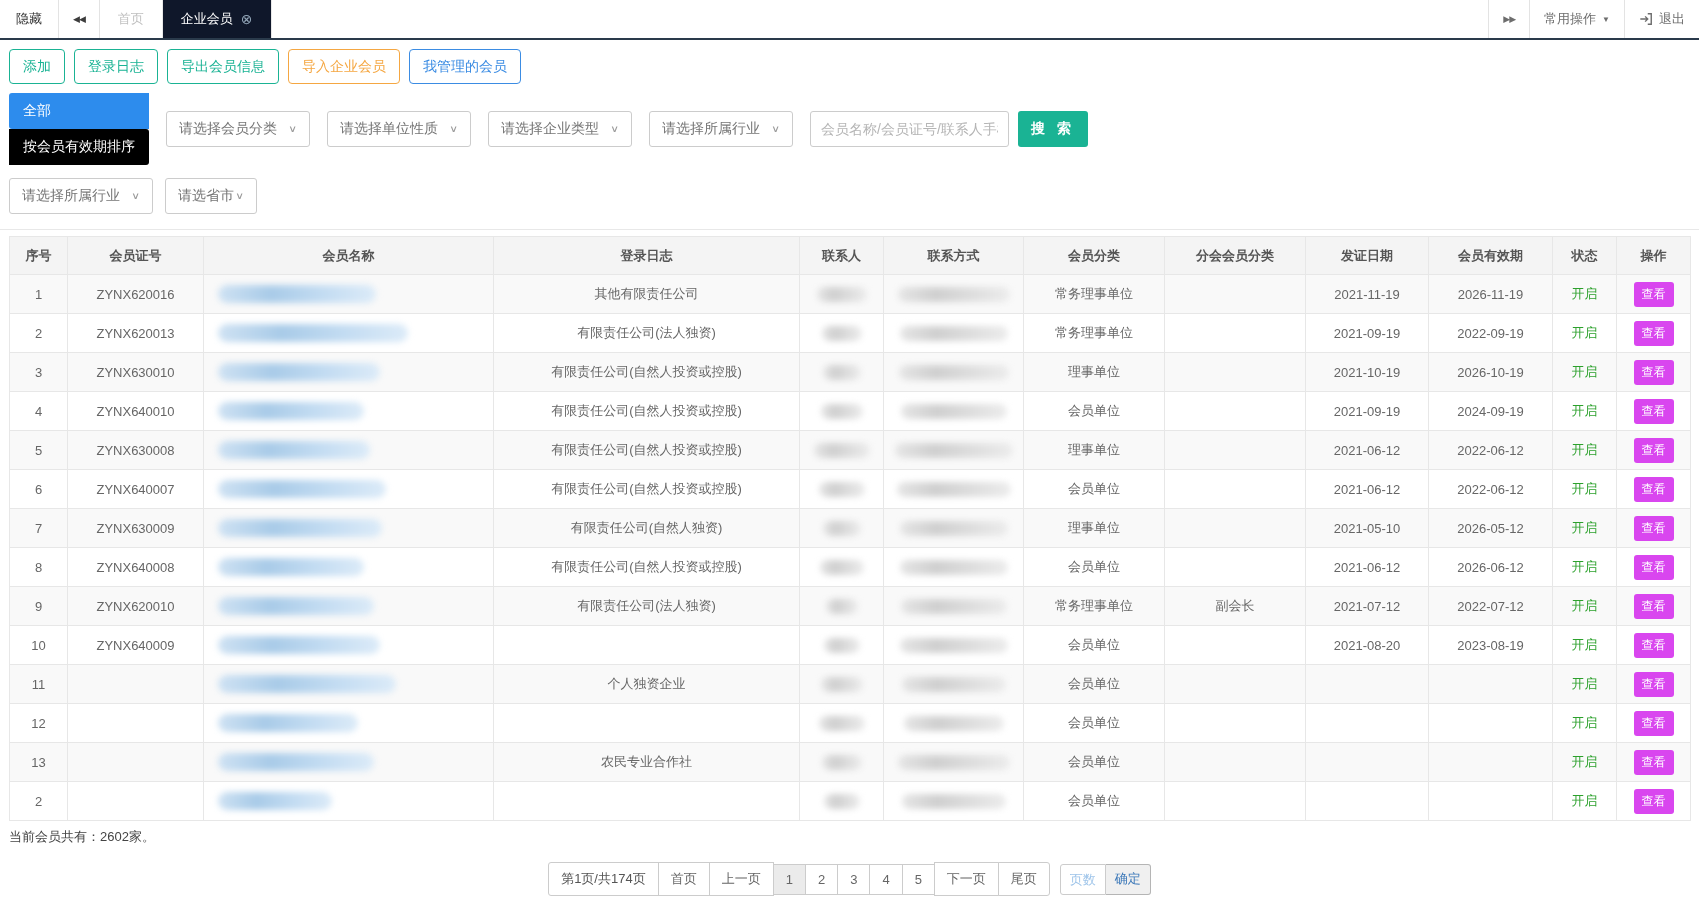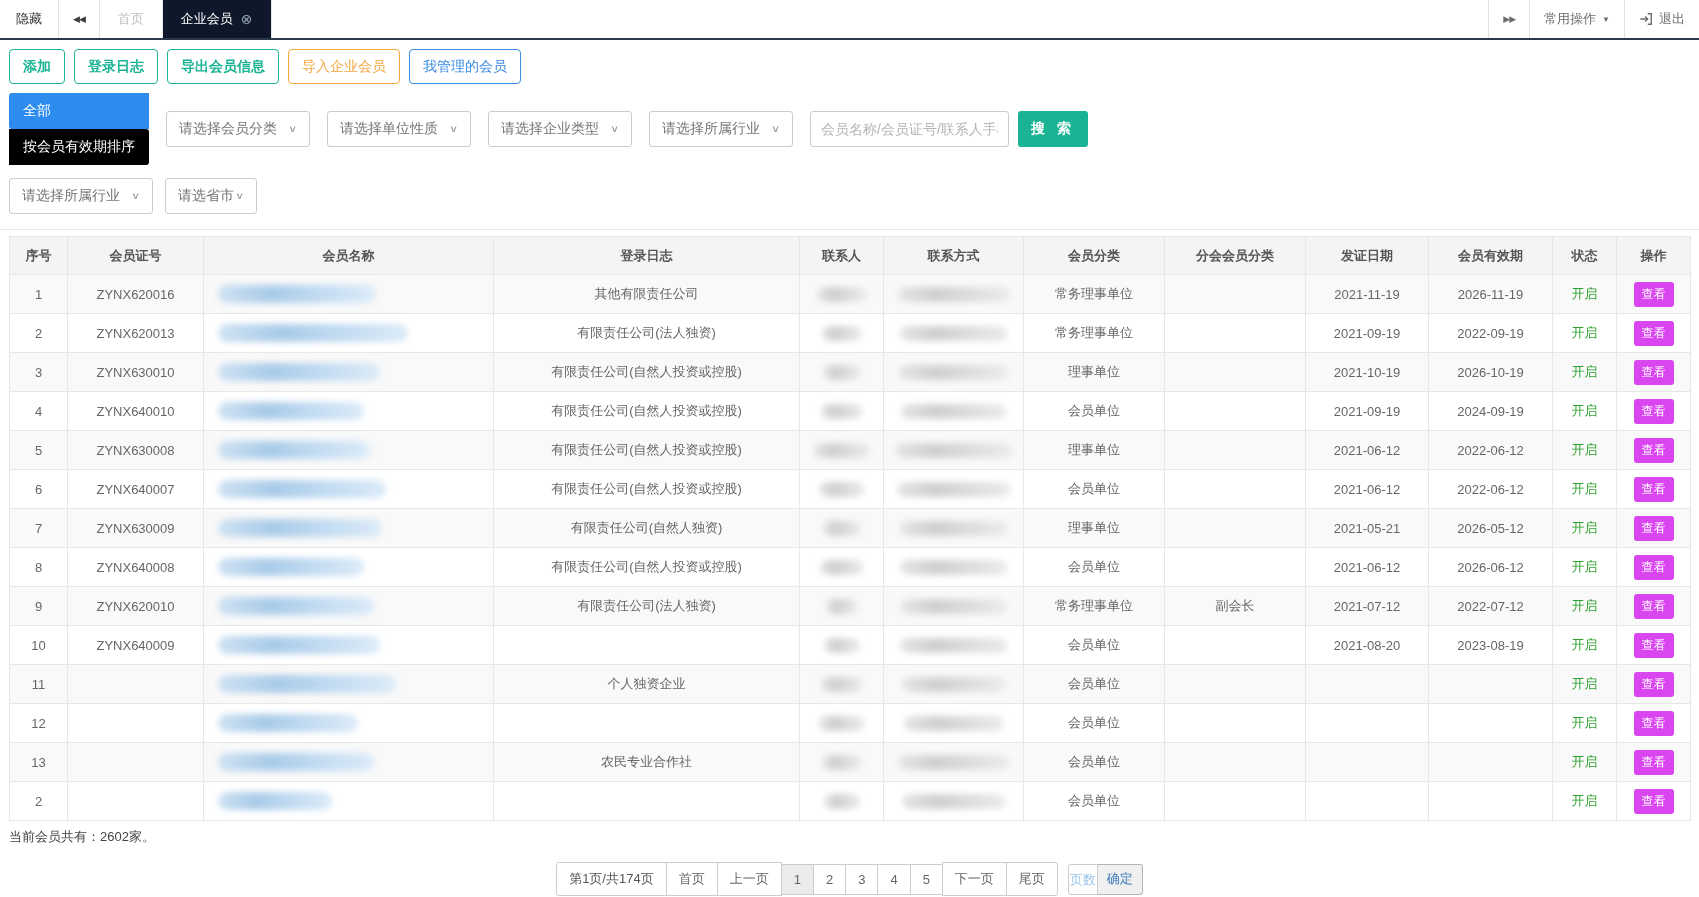--- a/index.html
+++ b/index.html
@@ -21,21 +21,21 @@
   .caret { font-size:8px; color:#6d6d6d; }
   .logout-svg { width:14px; height:14px; }
 
   
   .content { padding: 0 9px; }
 
   
   .toolbar { display:flex; gap:9px; margin-top:9px; }
   .obtn { background:#fff; border:1px solid; border-radius:4px; height:35px;
     padding:0 13px; font-size:14px; display:flex; align-items:center; cursor:pointer; }
-  .obtn.teal   { color:#1ab394; border-color:#1ab394;font-weight:bold; }
+  .obtn.teal   { color:#1ab394; border-color:#1ab394; }
   .obtn.orange { color:#f5a742; border-color:#f5a742; }
   .obtn.blue   { color:#3b8ce3; border-color:#3b8ce3; }
 
   
   .filter-row { display:flex; align-items:center; margin-top:9px; }
   .sbtn { height:36px; display:flex; align-items:center; padding:0 14px; font-size:14px;
     color:#fff; cursor:pointer; }
   .sbtn.all  { background:#2d8ced; border-radius:3px 0 0 3px; }
   .sbtn.sort { background:#000000; border-radius:0 3px 3px 0; }
   .sel { height:36px; width:144px; border:1px solid #ccc; border-radius:3px; background:#fff;
@@ -71,21 +71,21 @@
   .summary { margin-top:7px; color:#444; font-size:13px; }
 
   
   .pager { display:flex; justify-content:center; align-items:center; margin-top:16px; }
   .pcell { border:1px solid #ccc; background:#fff; color:#666; font-size:13px;
     padding:7px 12px; margin-left:-1px; cursor:pointer; }
   .pcell.first-cell { border-radius:3px 0 0 3px; margin-left:0; cursor:default; color:#555; }
   .pcell.last-cell { border-radius:0 3px 3px 0; }
   .pcell.current { background:#ebebeb; cursor:default; }
   .page-jump { display:flex; margin-left:10px; }
-  .jump-input { width:30px; height:31px; border:1px solid #ccc; border-radius:3px 0 0 3px;
+  .jump-input { width:46px; height:31px; border:1px solid #ccc; border-radius:3px 0 0 3px;
     text-align:center; font-size:13px; outline:none; color:#555; }
   .jump-input::placeholder { color:#9fc5ea; }
   .jump-btn { height:31px; border:1px solid #b5b5b5; border-left:none; border-radius:0 3px 3px 0;
     background:#f0f0f0; color:#3a77b8; font-size:13px; padding:0 9px; cursor:pointer; }
 </style>
 </head>
 <body>
 
 <div class="tabbar">
   <div class="seg">隐藏</div>
@@ -346,21 +346,21 @@
       </td>
       <td>有限责任公司(自然人独资)</td>
       <td>
         <span class="blur gray" style="width: 38px;"></span>
       </td>
       <td>
         <span class="blur gray" style="width: 108px;"></span>
       </td>
       <td>理事单位</td>
       <td></td>
-      <td>2021-05-21</td>
+      <td>2021-05-10</td>
       <td>2026-05-12</td>
       <td>
         <span class="status-on">开启</span>
       </td>
       <td>
         <button class="view-btn">查看</button>
       </td>
     </tr>
         <tr>
       <td>8</td>

